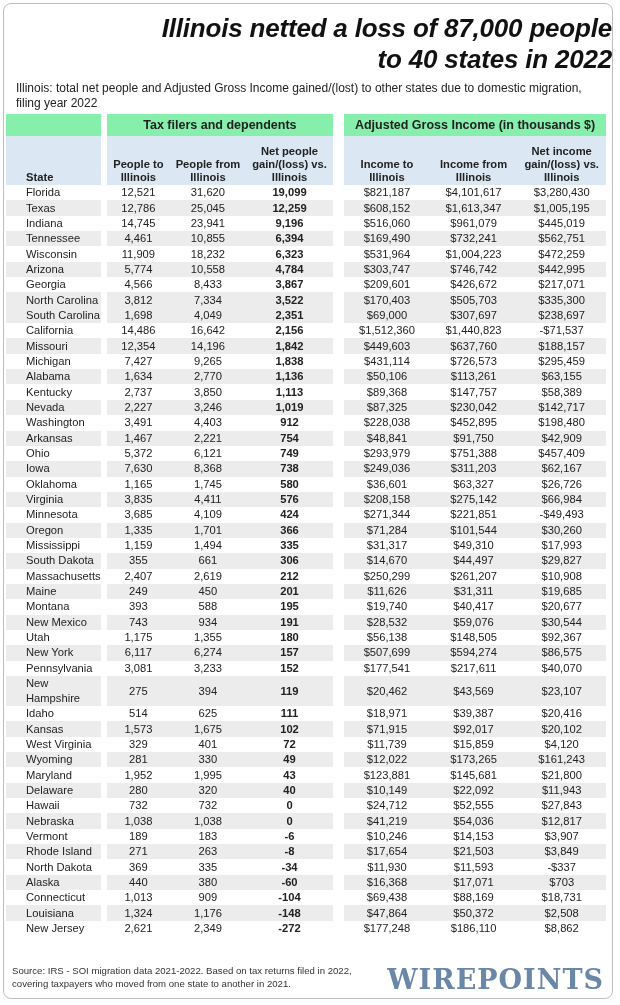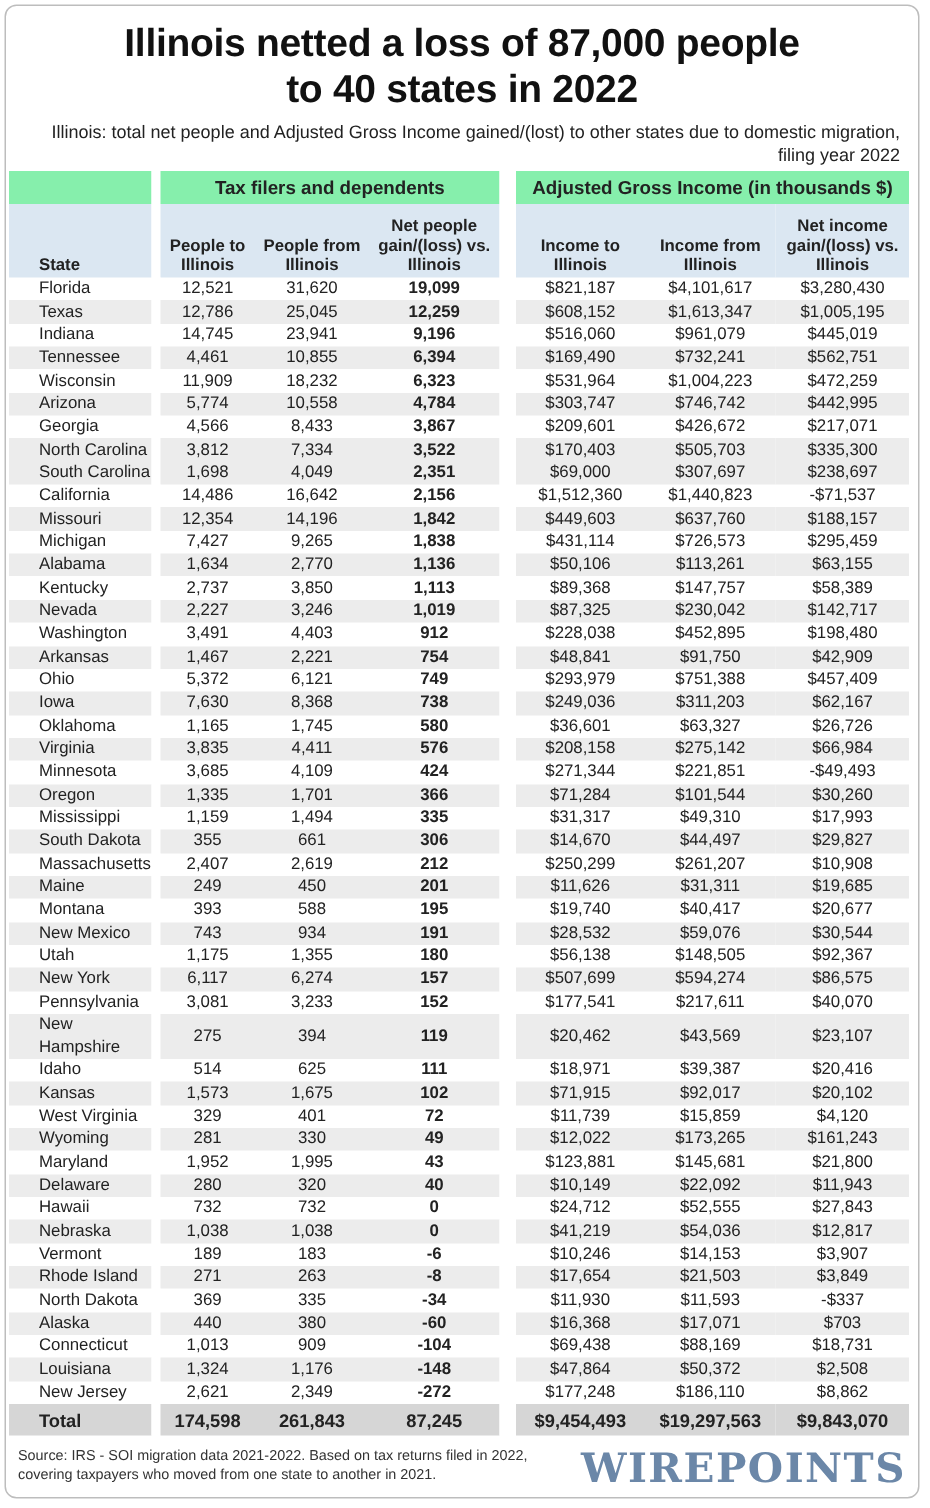--- a/index.html
+++ b/index.html
@@ -1,19 +1,19 @@
 <!DOCTYPE html>
 <html><head>
 <meta charset="utf-8">
 <style>
   html, body { margin:0; padding:0; background:#ffffff; }
   body { width:620px; height:1005px; overflow:hidden; font-family:"Liberation Sans", "DejaVu Sans", sans-serif; color:#222; }
   .frame { position:absolute; left:3px; top:3px; width:610px; height:996px; border:1px solid #bdbdbd; border-radius:8px; box-sizing:border-box; background:#fff; }
-  .title { text-align:center; font-size:26px; font-weight:bold; line-height:31px; margin-top:9px; color:#111; letter-spacing:-0.2px; }
-  .subtitle { text-align:right; font-size:12px; line-height:15px; margin:6px 12px 0 12px; color:#222; }
+  .title { text-align:right; font-size:26px; font-weight:bold; line-height:31px; margin-top:9px; color:#111; letter-spacing:-0.2px;font-style:italic; }
+  .subtitle { text-align:left; font-size:12px; line-height:15px; margin:6px 12px 0 12px; color:#222; }
   table { border-collapse:separate; border-spacing:0; position:absolute; left:6px; top:114px; width:600px; font-size:11.2px; }
   td, th { padding:0; }
   .grp { background:#86efac; height:22px; font-weight:bold; font-size:12.5px; text-align:center; color:#222; }
   .sub { background:#dbe7f2; font-weight:bold; font-size:11.2px; text-align:center; vertical-align:bottom; line-height:13px; color:#222; height:48px; padding-bottom:1px;margin-top:16px; }
   .gap { background:#fff; width:6px; }
   .bigGap { background:#fff; width:11px; }
   .stateCol { text-align:left; padding-left:20px; }
   tr.row td { height:15.35px; line-height:15px; }
   tr.row.alt td.c { background:#ececec; }
   td.num { text-align:center; }
@@ -587,31 +587,20 @@
         <td class="c stateCol">New Jersey</td>
         <td class="gap"></td>
         <td class="c num">2,621</td>
         <td class="c num">2,349</td>
         <td class="c num bold">-272</td>
         <td class="bigGap"></td>
         <td class="c num">$177,248</td>
         <td class="c num">$186,110</td>
         <td class="c num">$8,862</td>
       </tr>
-      <tr class="total">
-        <td class="c stateCol">Total</td>
-        <td class="gap"></td>
-        <td class="c num">174,598</td>
-        <td class="c num">261,843</td>
-        <td class="c num bold">87,245</td>
-        <td class="bigGap"></td>
-        <td class="c num">$9,454,493</td>
-        <td class="c num">$19,297,563</td>
-        <td class="c num">$9,843,070</td>
-      </tr>
     </tbody>
 </table>
 
 <div class="footer">
   <div>Source: IRS - SOI migration data 2021-2022. Based on tax returns filed in 2022,</div>
   <div>covering taxpayers who moved from one state to another in 2021.</div>
 </div>
 <div class="logo">WIREPOINTS</div>
 
 </body></html>

